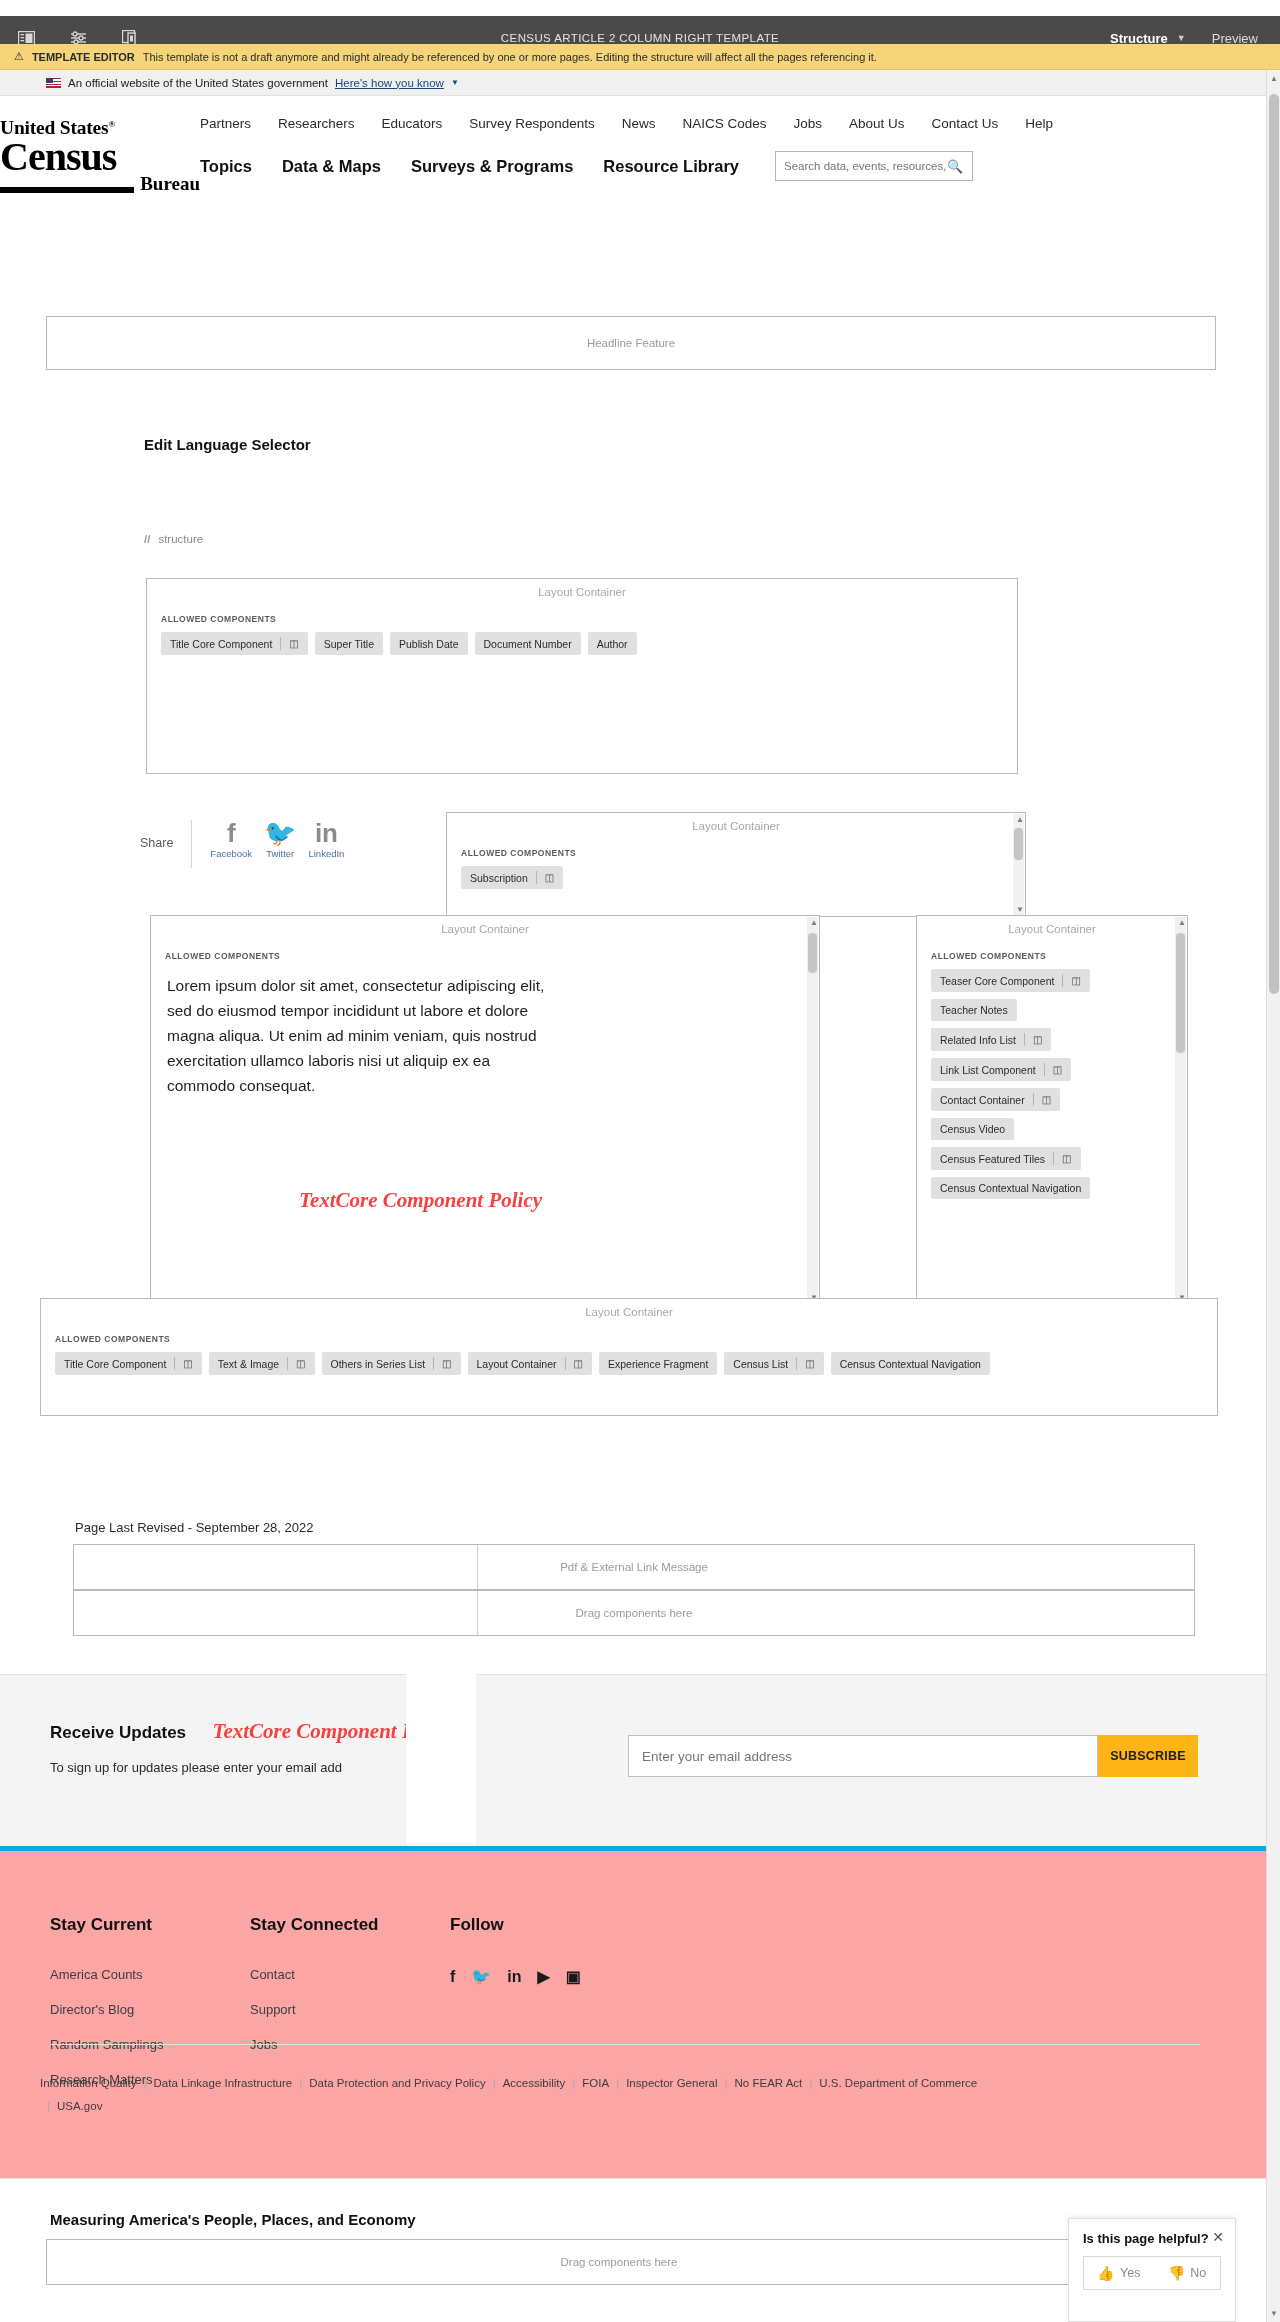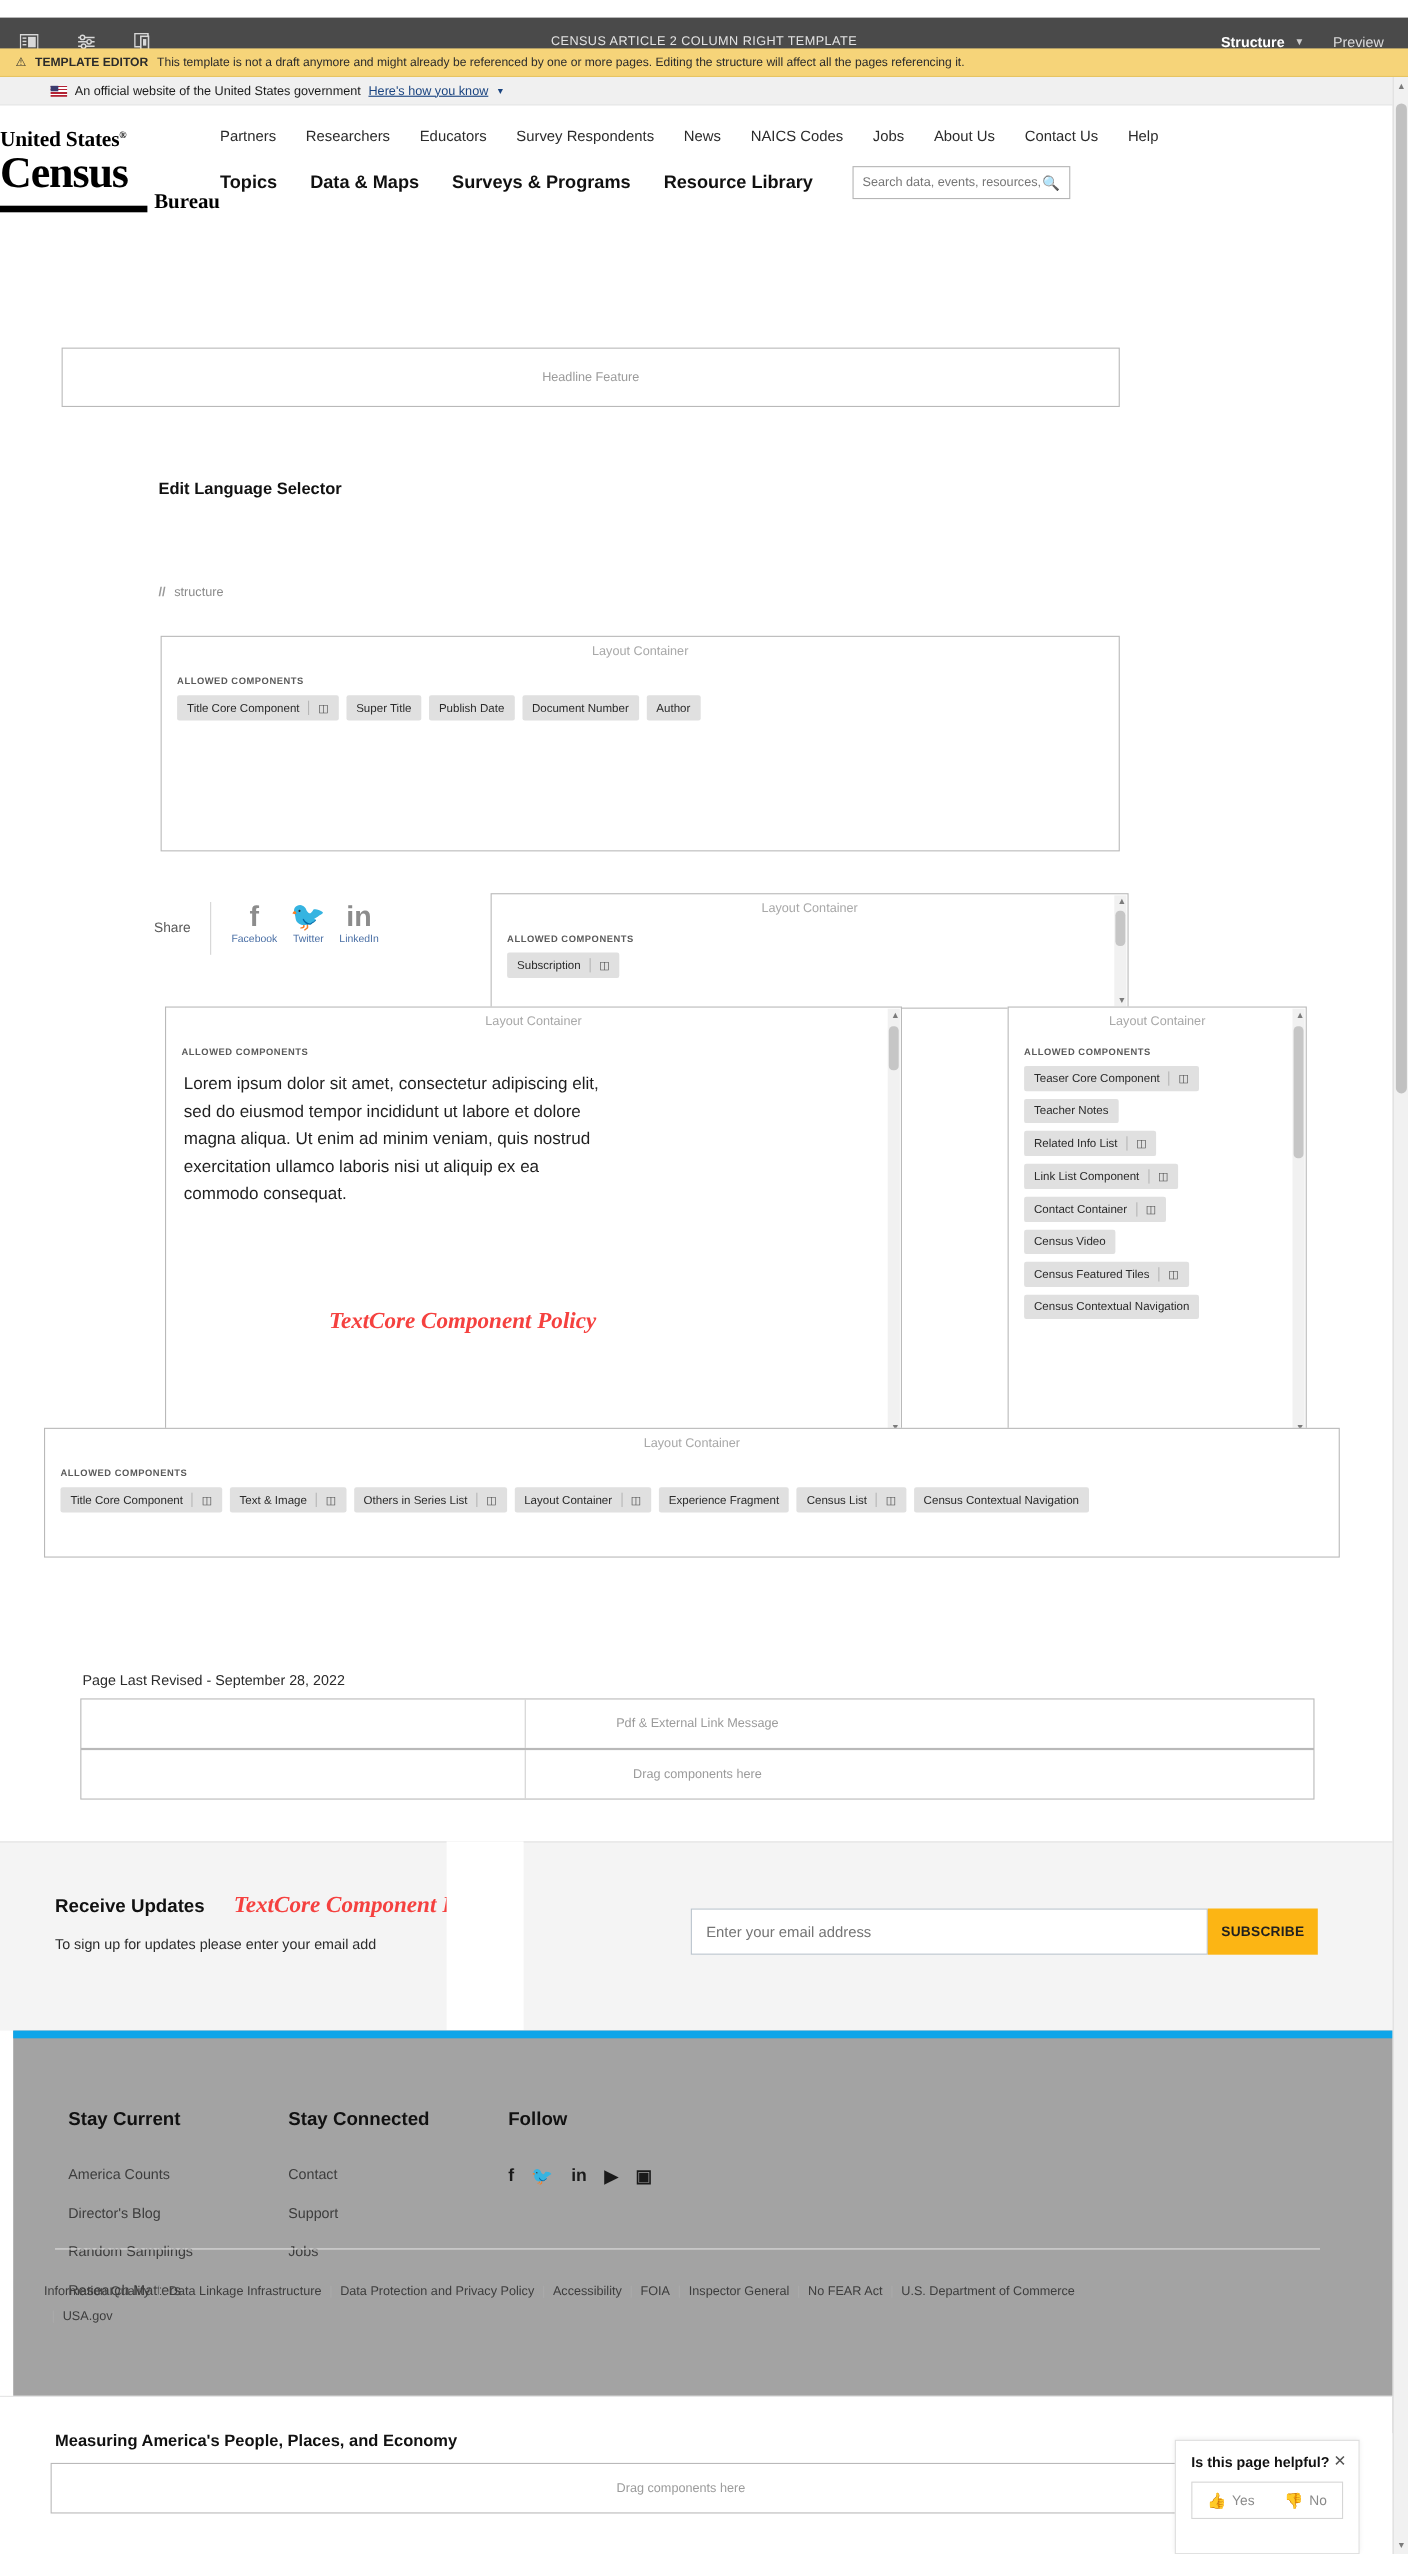--- a/index.html
+++ b/index.html
@@ -133,21 +133,21 @@
   .chip {
     background: #e0e0e0; color: #2b2b2b; font-size: 10.5px;
     padding: 5px 9px; border-radius: 2px; display: flex; align-items: center;
     gap: 8px; cursor: pointer; white-space: nowrap;
   }
   .chip .sep { width: 1px; height: 13px; background: #b6b6b6; }
   .chip-ico { font-size: 10px; color: #4a4a4a; }
 
   
   .headline-box {
-    position: absolute; left: 56px; top: 246px; width: 962px; height: 54px;
+    position: absolute; left: 46px; top: 246px; width: 1170px; height: 54px;
   }
   .edit-lang {
     position: absolute; left: 144px; top: 366px;
     font-size: 15px; font-weight: bold; color: #111;
   }
   .structure-path {
     position: absolute; left: 144px; top: 463px;
     font-size: 11.5px; color: #8a8a8a;
   }
   .structure-path .slashes { color: #9a9a9a; margin-right: 8px; font-weight: bold;}
@@ -234,22 +234,22 @@
   }
   .subscribe-btn {
     width: 100px; height: 42px; background: #fcb514; border: 0;
     font-size: 12.5px; font-weight: bold; color: #1f1f1f; cursor: pointer;
     font-family: "Liberation Sans", sans-serif; letter-spacing:.2px;
   }
   .white-gap { position:absolute; left: 406px; top: 1604px; width: 70px; height: 172px; background:#fff; }
 
   
   .footer {
-    position: absolute; left: 12px; top: 1776px; width: 1266px; height: 366px;
-    background: #a3a3a3; border-top: 7px solid #0ea5e9;
+    position: absolute; left: 0; top: 1776px; width: 1266px; height: 366px;
+    background: #fca5a5; border-top: 5px solid #0ea5e9;
   }
   .footer-cols { display: flex; padding: 64px 0 0 50px; gap: 0; }
   .fcol { }
   .fcol.c1 { width: 200px; }
   .fcol.c2 { width: 200px; }
   .fcol.c3 { width: 260px; }
   .fhead { font-size: 17px; font-weight: bold; color: #111; margin-bottom: 32px; }
   .flink { font-size: 13px; color: #3d3d3d; margin-bottom: 20px; cursor: pointer; }
   .fsocial { display: flex; gap: 16px; align-items: center; }
   .fsocial span { font-size: 16px; color: #1a1a1a; cursor: pointer; font-weight:bold;}

